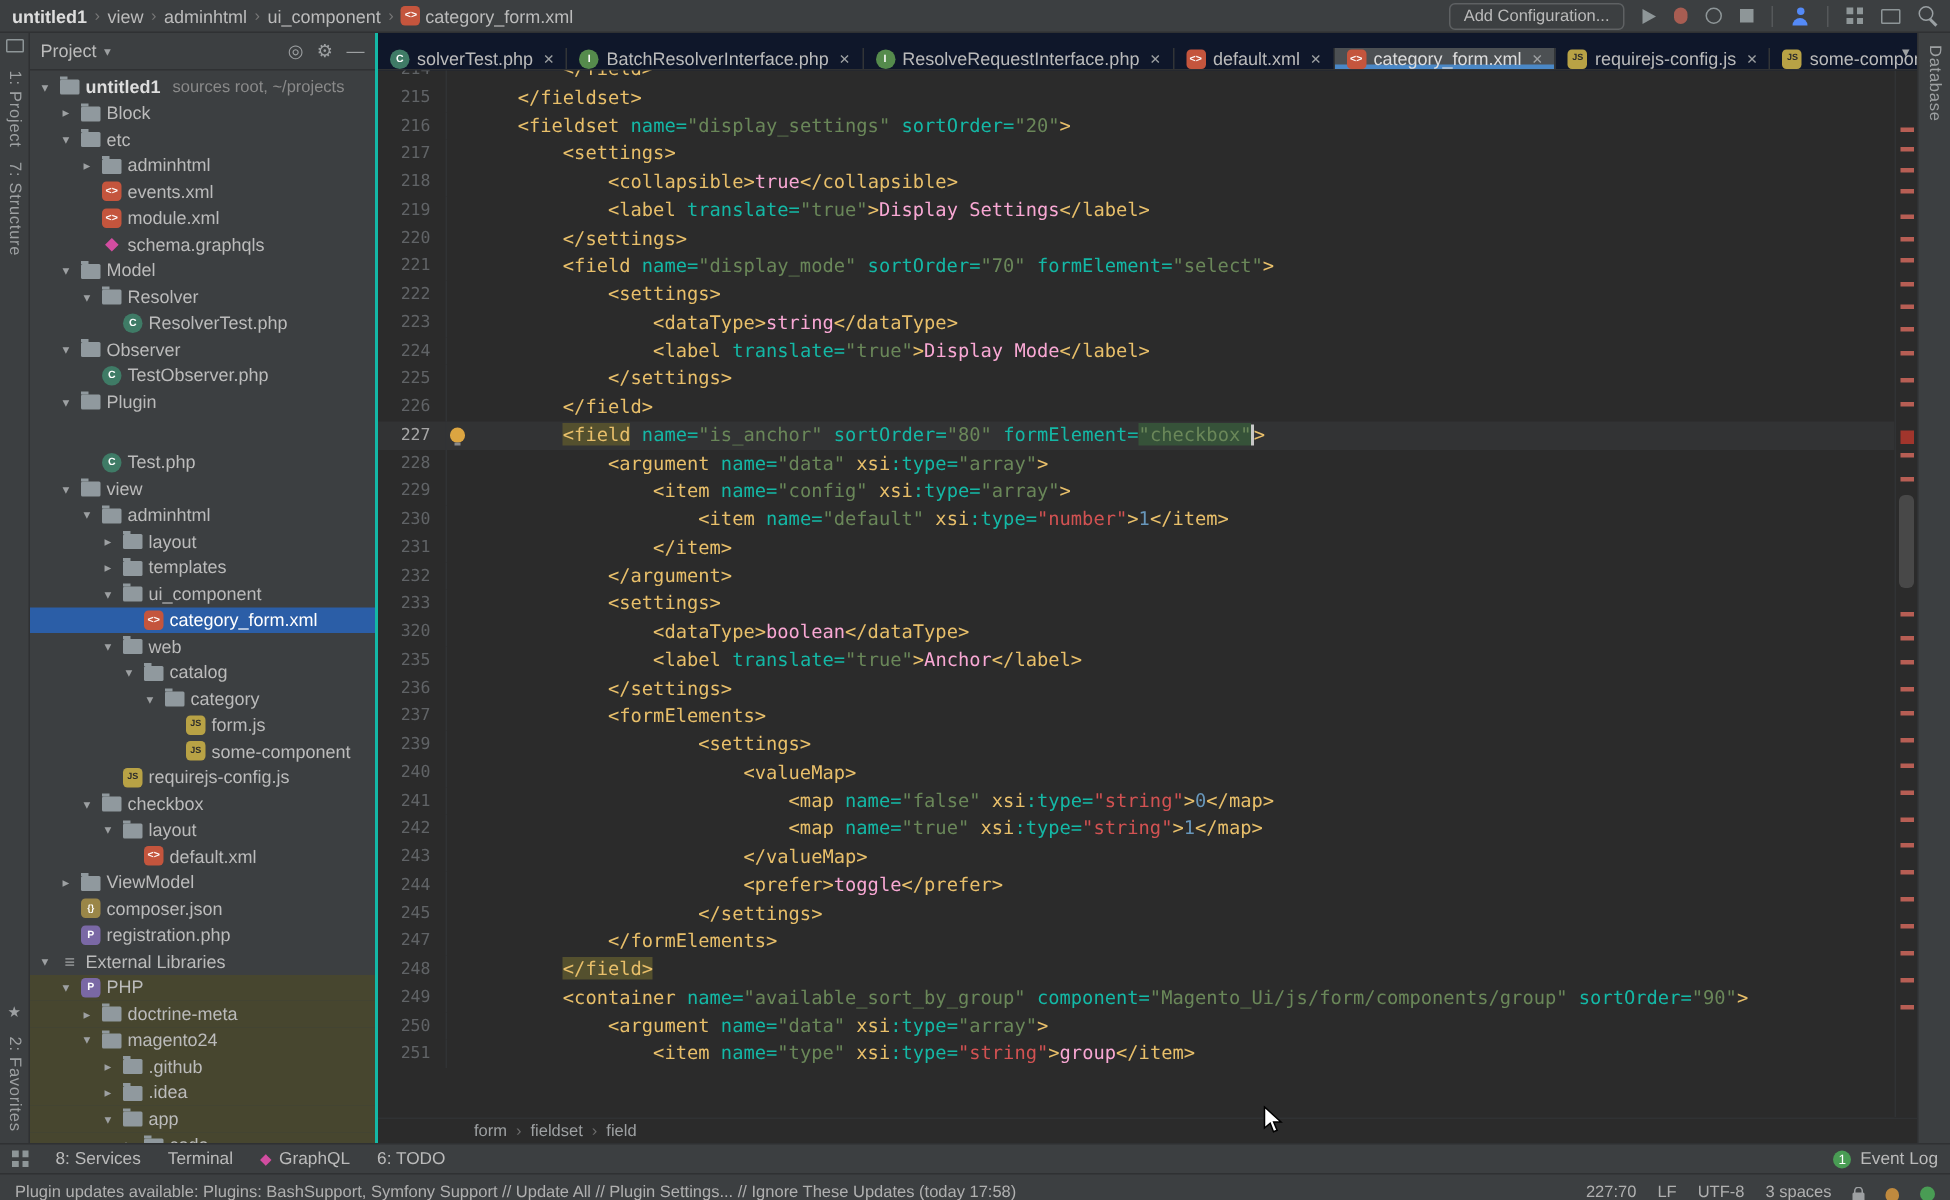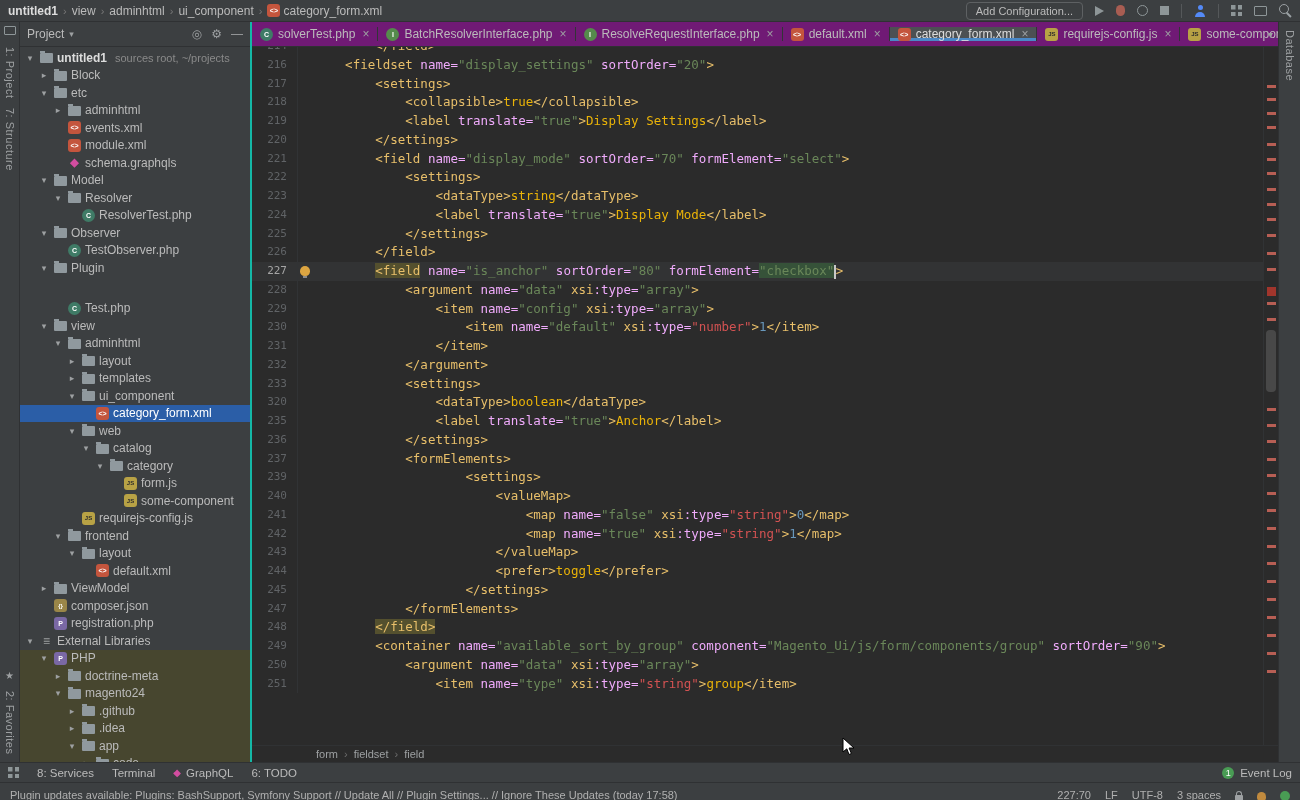--- a/index.html
+++ b/index.html
@@ -64,39 +64,39 @@
   .fi-iface{border-radius:50%;background:#558b4c}
   .fi-php{background:#7a68a5}
   .fi-json{background:#9a8648;font-size:6px}
   .fi-graphql{background:transparent;color:#d24da0;font-size:11px}
   .fi-lib{background:transparent;color:#9da0a2;font-size:12px}
   .fi-folder{background:#90999e;height:10px;border-radius:1px;position:relative;margin-top:1px}
   .fi-folder::before{content:"";position:absolute;top:-2px;left:0;width:5px;height:2px;background:#90999e}
 
   
   .editor-col{flex:1;min-width:0;display:flex;flex-direction:column;background:#2b2b2b}
-  .tabbar{height:25px;flex:none;background:#701a75;border-bottom:1px solid #2f3133;display:flex;align-items:center;overflow:hidden;position:relative}
+  .tabbar{height:25px;flex:none;background:#0f172a;border-bottom:1px solid #2f3133;display:flex;align-items:flex-end;overflow:hidden;position:relative}
   .tab{display:flex;align-items:center;gap:5px;padding:0 8px;font-size:12px;color:#bbbbbb;border-right:1px solid #323537;white-space:nowrap}
   .tab.active{background:#4c5053;color:#dddddd;box-shadow:inset 0 -3px 0 #4a88c7}
   .tab-close{color:#9da0a2;font-size:12px;margin-left:2px}
   .tab-overflow{position:absolute;right:5px;top:7px;color:#9da0a2;font-size:10px}
 
   .code-area{flex:1;position:relative;overflow:hidden}
   .code-lines{position:absolute;top:-10px;left:0;right:15px}
   .code-row{display:flex;height:18.75px;line-height:18.75px;font-family:"DejaVu Sans Mono",monospace;font-size:12.5px;white-space:pre}
   .code-row.cur{background:#323334}
   .gut{width:46px;flex:none;text-align:right;padding-right:10px;color:#606366;font-size:11px;border-right:1px solid #313335}
   .cur .gut{color:#a5a5a5}
   .bulbslot{width:17px;flex:none;position:relative}
   .codetext{flex:1;overflow:hidden}
   .tk-tag{color:#e8bf6a}
-  .tk-attr{color:#f0abfc}
+  .tk-attr{color:#14b8a6}
   .tk-str{color:#6a8759}
   .tk-red{color:#d25252}
-  .tk-txt{color:#eab308}
+  .tk-txt{color:#f9a8d4}
   .tk-num{color:#6897bb}
   .tk-ns{color:#e8bf6a}
   .tk-hltag{color:#e8bf6a;background:#54502e}
   .tk-hlstr{color:#6a8759;background:#365239}
   .caret{display:inline-block;width:1.5px;height:14px;background:#c8c8c8;vertical-align:middle}
   .bulb{position:absolute;left:2px;top:4px;width:10px;height:10px;background:#dca541;border-radius:50% 50% 45% 45%}
   .bulb::after{content:"";position:absolute;left:3px;top:10px;width:4px;height:2px;background:#8a8a8a}
 
   .error-stripe{position:absolute;top:0;right:0;bottom:0;width:15px;background:#2b2b2b;border-left:1px solid #313335}
   .mark{position:absolute;right:2px;width:9px;height:3px;background:#b75e54}
@@ -302,21 +302,21 @@
           <span class="tr-label">some-component</span>
         </div>
         <div class="tree-row" style="padding-left: 46px;">
           <span class="tr-arrow"></span>
           <span class="fi fi-js">JS</span>
           <span class="tr-label">requirejs-config.js</span>
         </div>
         <div class="tree-row" style="padding-left: 32px;">
           <span class="tr-arrow">▾</span>
           <span class="fi fi-folder"></span>
-          <span class="tr-label">frontend</span>
+          <span class="tr-label">checkbox</span>
         </div>
         <div class="tree-row" style="padding-left: 46px;">
           <span class="tr-arrow">▾</span>
           <span class="fi fi-folder"></span>
           <span class="tr-label">layout</span>
         </div>
         <div class="tree-row" style="padding-left: 60px;">
           <span class="tr-arrow"></span>
           <span class="fi fi-xml">&lt;&gt;</span>
           <span class="tr-label">default.xml</span>
@@ -413,20 +413,21 @@
         </div>
         <div class="tab">
           <span class="fi fi-js">JS</span>
           <span class="tab-label">some-component.js</span>
         </div>
         <span class="tab-overflow">▾</span>
       </div>
     <div class="code-area">
       <div class="code-lines">
           <div class="code-row"><span class="gut">214</span><span class="bulbslot"></span><span class="codetext"><span class="tk-tag">        &lt;/field&gt;</span></span></div>
+          <div class="code-row"><span class="gut">215</span><span class="bulbslot"></span><span class="codetext"><span class="tk-tag">    &lt;/fieldset&gt;</span></span></div>
           <div class="code-row"><span class="gut">216</span><span class="bulbslot"></span><span class="codetext"><span class="tk-tag">    &lt;fieldset</span><span class="tk-attr"> name=</span><span class="tk-str">"display_settings"</span><span class="tk-attr"> sortOrder=</span><span class="tk-str">"20"</span><span class="tk-tag">&gt;</span></span></div>
           <div class="code-row"><span class="gut">217</span><span class="bulbslot"></span><span class="codetext"><span class="tk-tag">        &lt;settings&gt;</span></span></div>
           <div class="code-row"><span class="gut">218</span><span class="bulbslot"></span><span class="codetext"><span class="tk-tag">            &lt;collapsible&gt;</span><span class="tk-txt">true</span><span class="tk-tag">&lt;/collapsible&gt;</span></span></div>
           <div class="code-row"><span class="gut">219</span><span class="bulbslot"></span><span class="codetext"><span class="tk-tag">            &lt;label</span><span class="tk-attr"> translate=</span><span class="tk-str">"true"</span><span class="tk-tag">&gt;</span><span class="tk-txt">Display Settings</span><span class="tk-tag">&lt;/label&gt;</span></span></div>
           <div class="code-row"><span class="gut">220</span><span class="bulbslot"></span><span class="codetext"><span class="tk-tag">        &lt;/settings&gt;</span></span></div>
           <div class="code-row"><span class="gut">221</span><span class="bulbslot"></span><span class="codetext"><span class="tk-tag">        &lt;field</span><span class="tk-attr"> name=</span><span class="tk-str">"display_mode"</span><span class="tk-attr"> sortOrder=</span><span class="tk-str">"70"</span><span class="tk-attr"> formElement=</span><span class="tk-str">"select"</span><span class="tk-tag">&gt;</span></span></div>
           <div class="code-row"><span class="gut">222</span><span class="bulbslot"></span><span class="codetext"><span class="tk-tag">            &lt;settings&gt;</span></span></div>
           <div class="code-row"><span class="gut">223</span><span class="bulbslot"></span><span class="codetext"><span class="tk-tag">                &lt;dataType&gt;</span><span class="tk-txt">string</span><span class="tk-tag">&lt;/dataType&gt;</span></span></div>
           <div class="code-row"><span class="gut">224</span><span class="bulbslot"></span><span class="codetext"><span class="tk-tag">                &lt;label</span><span class="tk-attr"> translate=</span><span class="tk-str">"true"</span><span class="tk-tag">&gt;</span><span class="tk-txt">Display Mode</span><span class="tk-tag">&lt;/label&gt;</span></span></div>
           <div class="code-row"><span class="gut">225</span><span class="bulbslot"></span><span class="codetext"><span class="tk-tag">            &lt;/settings&gt;</span></span></div>

